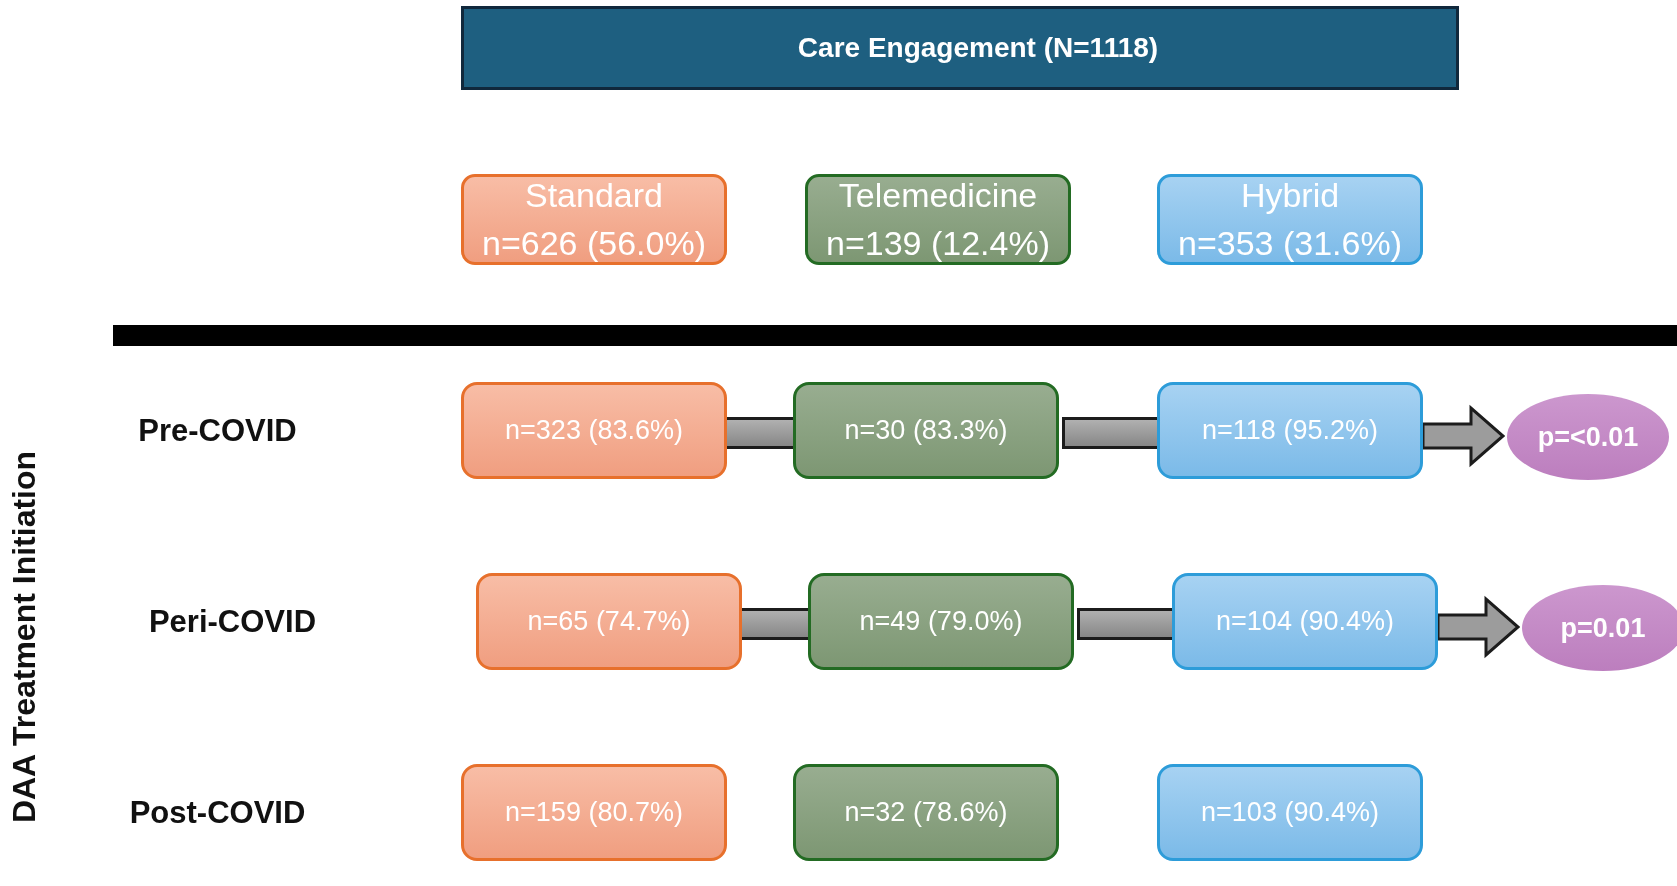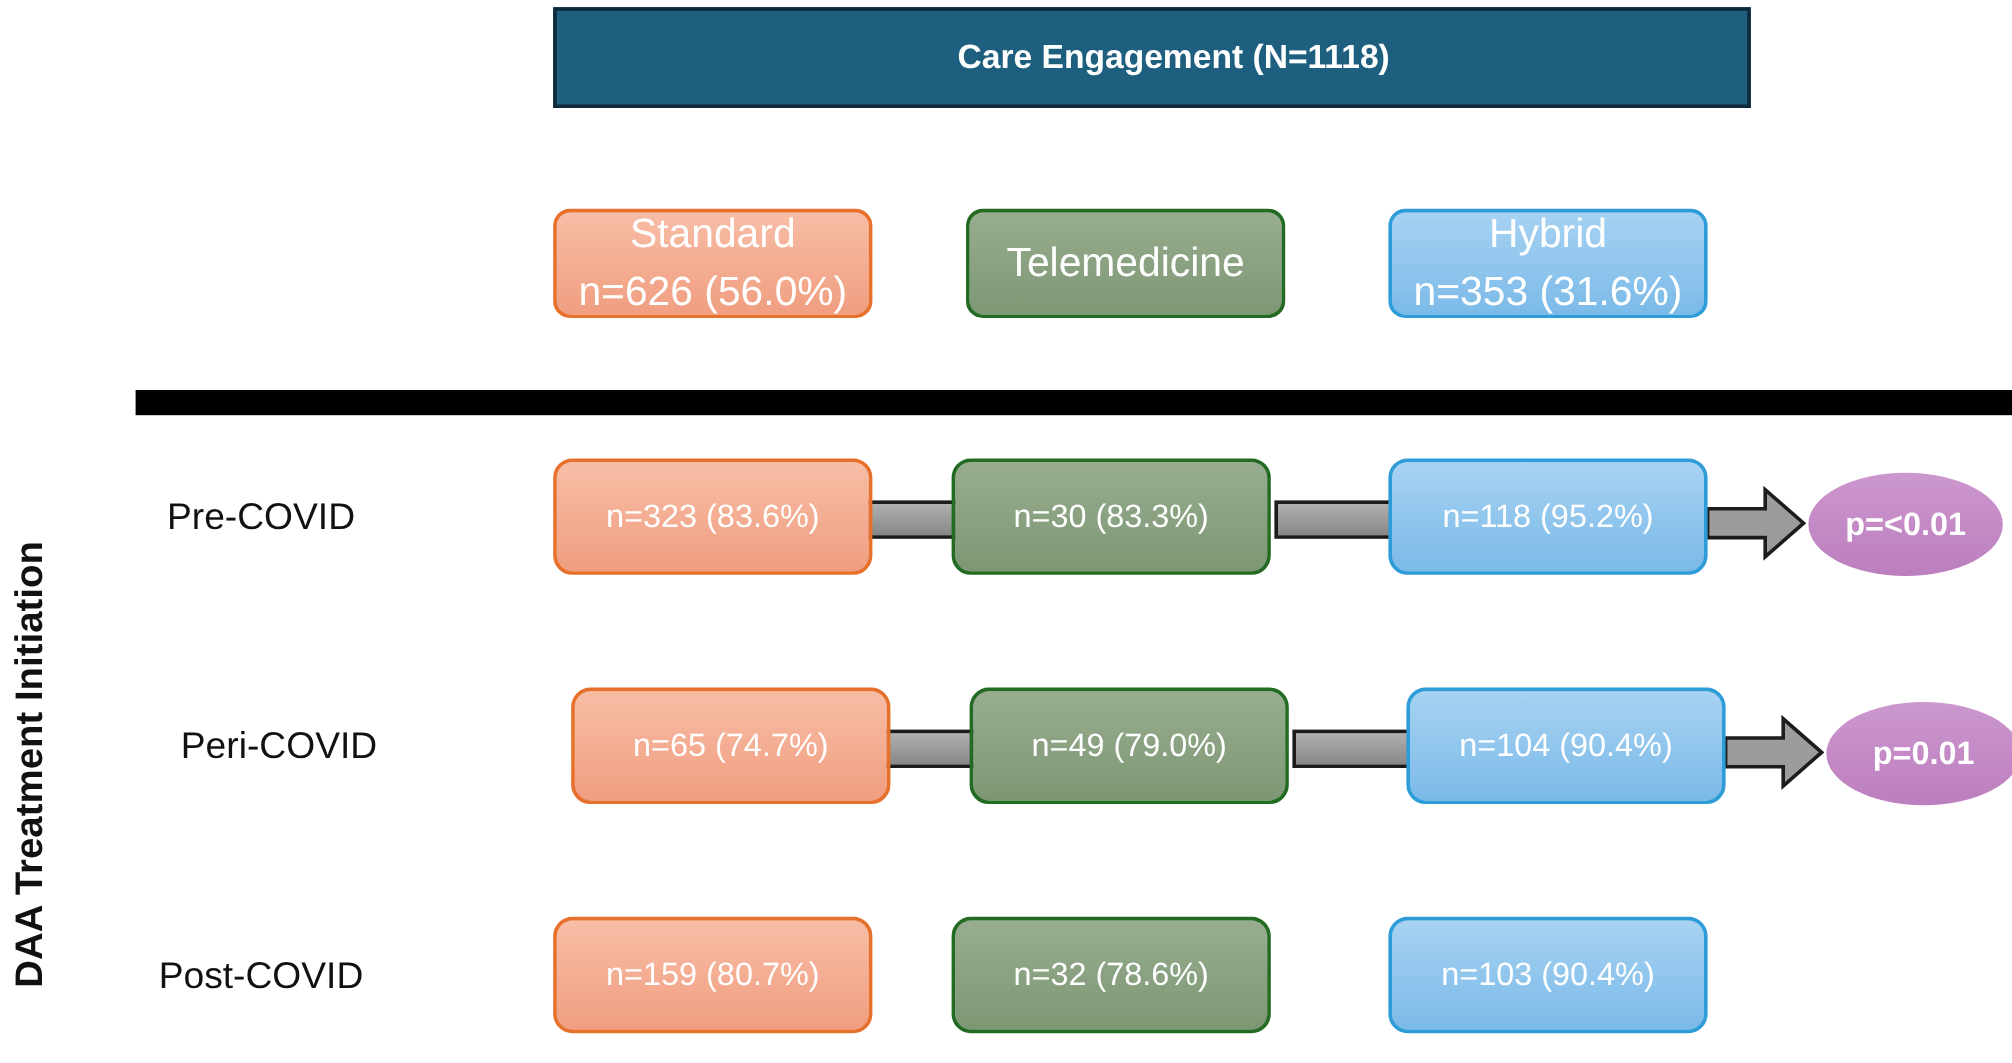--- a/index.html
+++ b/index.html
@@ -33,21 +33,21 @@
   
   .divider{position:absolute;left:113px;top:325px;width:1564px;height:21px;background:var(--divider);}
   
   .row{position:absolute;left:0;width:1677px;height:97px;}
   .row.r0{top:382px;}
   .row.r1{top:573px;margin-left:15px;}
   .row.r2{top:764px;}
   .row-label{
     position:absolute;left:100px;top:0;width:235px;height:97px;
     display:flex;align-items:center;justify-content:center;
-    font-size:31px;font-weight:normal;color:#111;white-space:nowrap;
+    font-size:31px;font-weight:bold;color:#111;white-space:nowrap;
   }
   .vbox{
     position:absolute;top:0;width:260px;height:91px;border-radius:16px;
     display:flex;align-items:center;justify-content:center;
     color:#fff;font-size:27px;z-index:2;text-align:center;
   }
   .vbox.standard{left:461px;background:linear-gradient(180deg,var(--standard-fill-top),var(--standard-fill-bottom));border:3px solid var(--standard-border);}
   .vbox.telemedicine{left:793px;background:linear-gradient(180deg,var(--tele-fill-top),var(--tele-fill-bottom));border:3px solid var(--tele-border);}
   .vbox.hybrid{left:1157px;background:linear-gradient(180deg,var(--hybrid-fill-top),var(--hybrid-fill-bottom));border:3px solid var(--hybrid-border);}
   .connector{
@@ -76,20 +76,21 @@
   <div class="title-bar">
     <span>Care Engagement (N=1118)</span>
   </div>
 
   <div class="gbox standard">
     <div>Standard</div>
     <div>n=626 (56.0%)</div>
   </div>
   <div class="gbox telemedicine">
     <div>Telemedicine</div>
+    <div>n=139 (12.4%)</div>
   </div>
   <div class="gbox hybrid">
     <div>Hybrid</div>
     <div>n=353 (31.6%)</div>
   </div>
 
   <div class="divider"></div>
 
   <div class="row r0">
     <div class="row-label">Pre-COVID</div>

